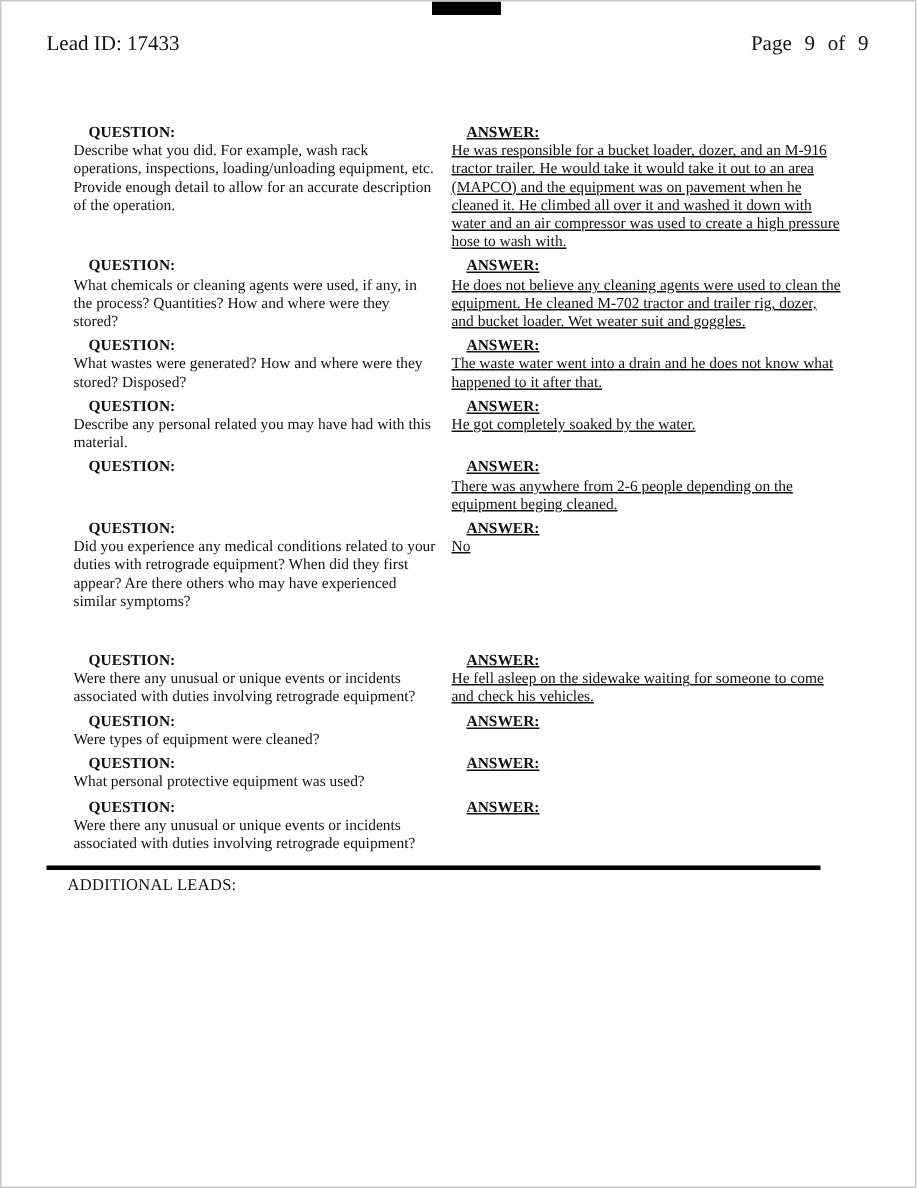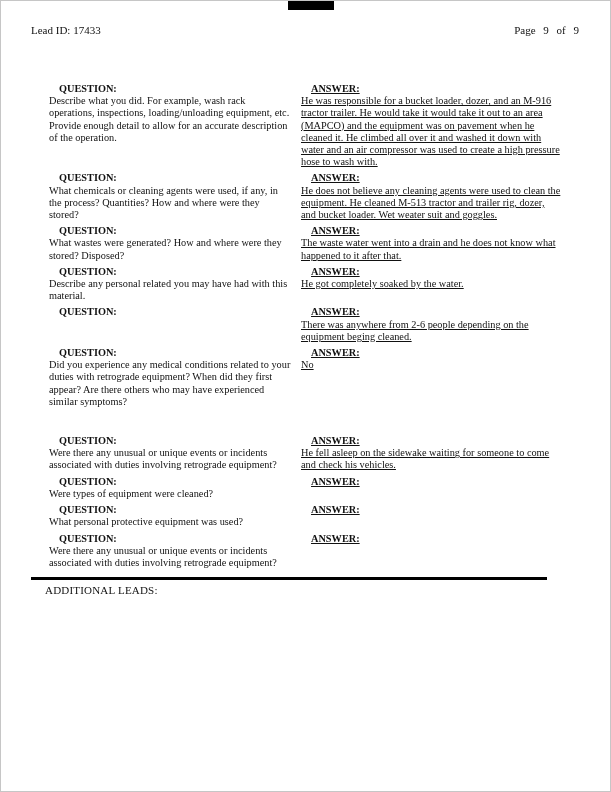--- a/index.html
+++ b/index.html
@@ -15,21 +15,21 @@
     line-height:12.2px;
     color:#111;
     overflow:hidden;
   }
   .redaction{
     position:absolute;top:0;left:287px;width:46px;height:9px;background:#000;
   }
   .header{
     position:absolute;top:23px;left:30px;right:31px;
     display:flex;justify-content:space-between;align-items:baseline;
-    font-size:11px;
+    font-size:14px;
   }
   .page-num{word-spacing:5px;}
   .content{
     position:absolute;top:82px;left:48px;width:512px;
   }
   .row{display:flex;margin-bottom:4px;}
   .row.gap-before{margin-top:27px;}
   .qcol{width:242px;flex:none;}
   .acol{width:260px;flex:none;margin-left:10px;text-decoration:underline;}
   .lbl{font-weight:bold;padding-left:10px;}
@@ -68,21 +68,21 @@
       </div>
     </div>
 
     <div class="row">
       <div class="qcol">
         <div class="lbl">QUESTION:</div>
         <div class="txt">What chemicals or cleaning agents were used, if any, in the process? Quantities? How and where were they stored?</div>
       </div>
       <div class="acol">
         <div class="lbl">ANSWER:</div>
-        <div class="txt">He does not believe any cleaning agents were used to clean the equipment. He cleaned M-513 tractor and trailer rig, dozer, and bucket loader. Wet weater suit and goggles.</div>
+        <div class="txt">He does not believe any cleaning agents were used to clean the equipment. He cleaned M-702 tractor and trailer rig, dozer, and bucket loader. Wet weater suit and goggles.</div>
       </div>
     </div>
 
     <div class="row">
       <div class="qcol">
         <div class="lbl">QUESTION:</div>
         <div class="txt">What wastes were generated? How and where were they stored? Disposed?</div>
       </div>
       <div class="acol">
         <div class="lbl">ANSWER:</div>

